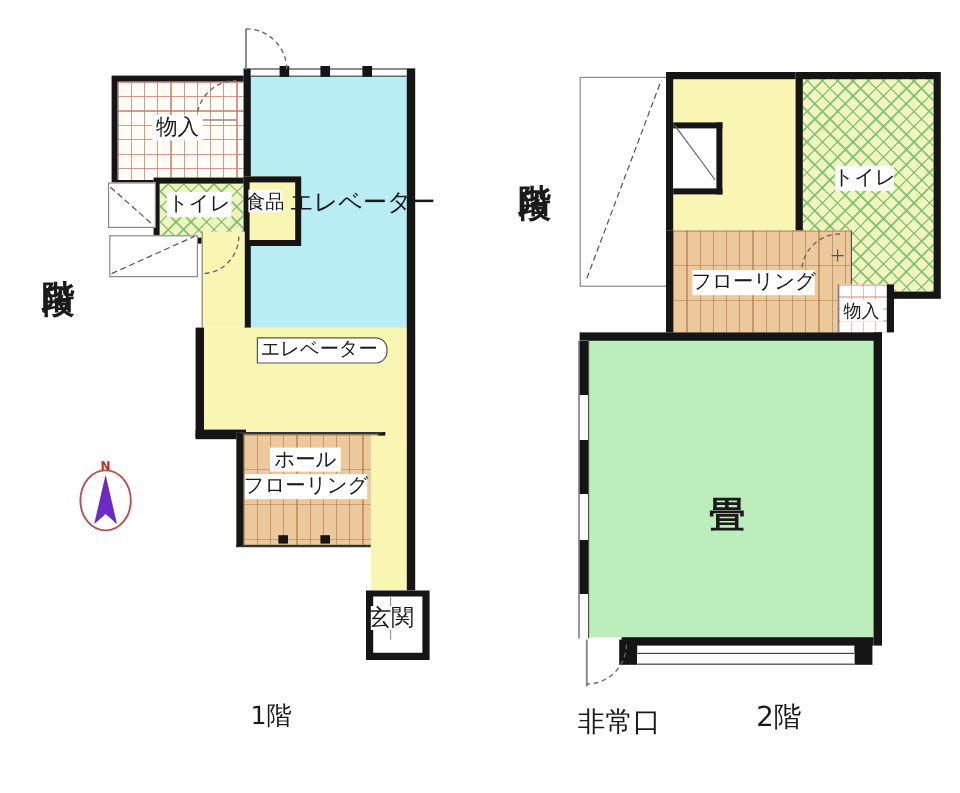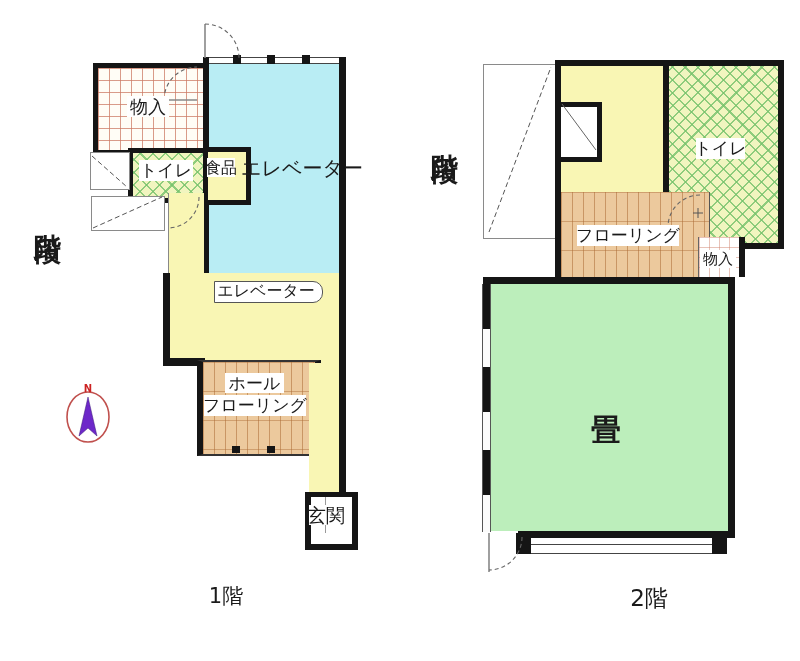--- a/index.html
+++ b/index.html
@@ -156,15 +156,16 @@
   <div class="lbl" style="left:225px;top:373px;width:59px;height:20px;font-size:17px;">ホール</div>
   <div class="lbl" style="left:204px;top:395px;width:102px;height:21px;font-size:17px;">フローリング</div>
   <div class="lbl" style="left:309px;top:505px;width:34px;height:20px;font-size:19px;">玄関</div>
   <div class="lbl nobg" style="left:196px;top:581px;width:60px;height:30px;font-size:21px;">1階</div>
 
   <div class="lbl nobg vtext" style="left:427px;top:96px;width:36px;height:80px;font-size:27px;font-weight:bold;">階段</div>
   <div class="lbl" style="left:696px;top:138px;width:49px;height:21px;font-size:17px;">トイレ</div>
   <div class="lbl" style="left:577px;top:225px;width:102px;height:21px;font-size:17px;">フローリング</div>
   <div class="lbl" style="left:700px;top:250px;width:36px;height:18px;font-size:15px;">物入</div>
   <div class="lbl nobg" style="left:588px;top:412px;width:36px;height:36px;font-size:30px;font-weight:bold;">畳</div>
+  <div class="lbl nobg" style="left:472px;top:587px;width:88px;height:30px;font-size:23px;">非常口</div>
   <div class="lbl nobg" style="left:618px;top:583px;width:62px;height:30px;font-size:23px;">2階</div>
 
 </div>
 
 </body></html>

